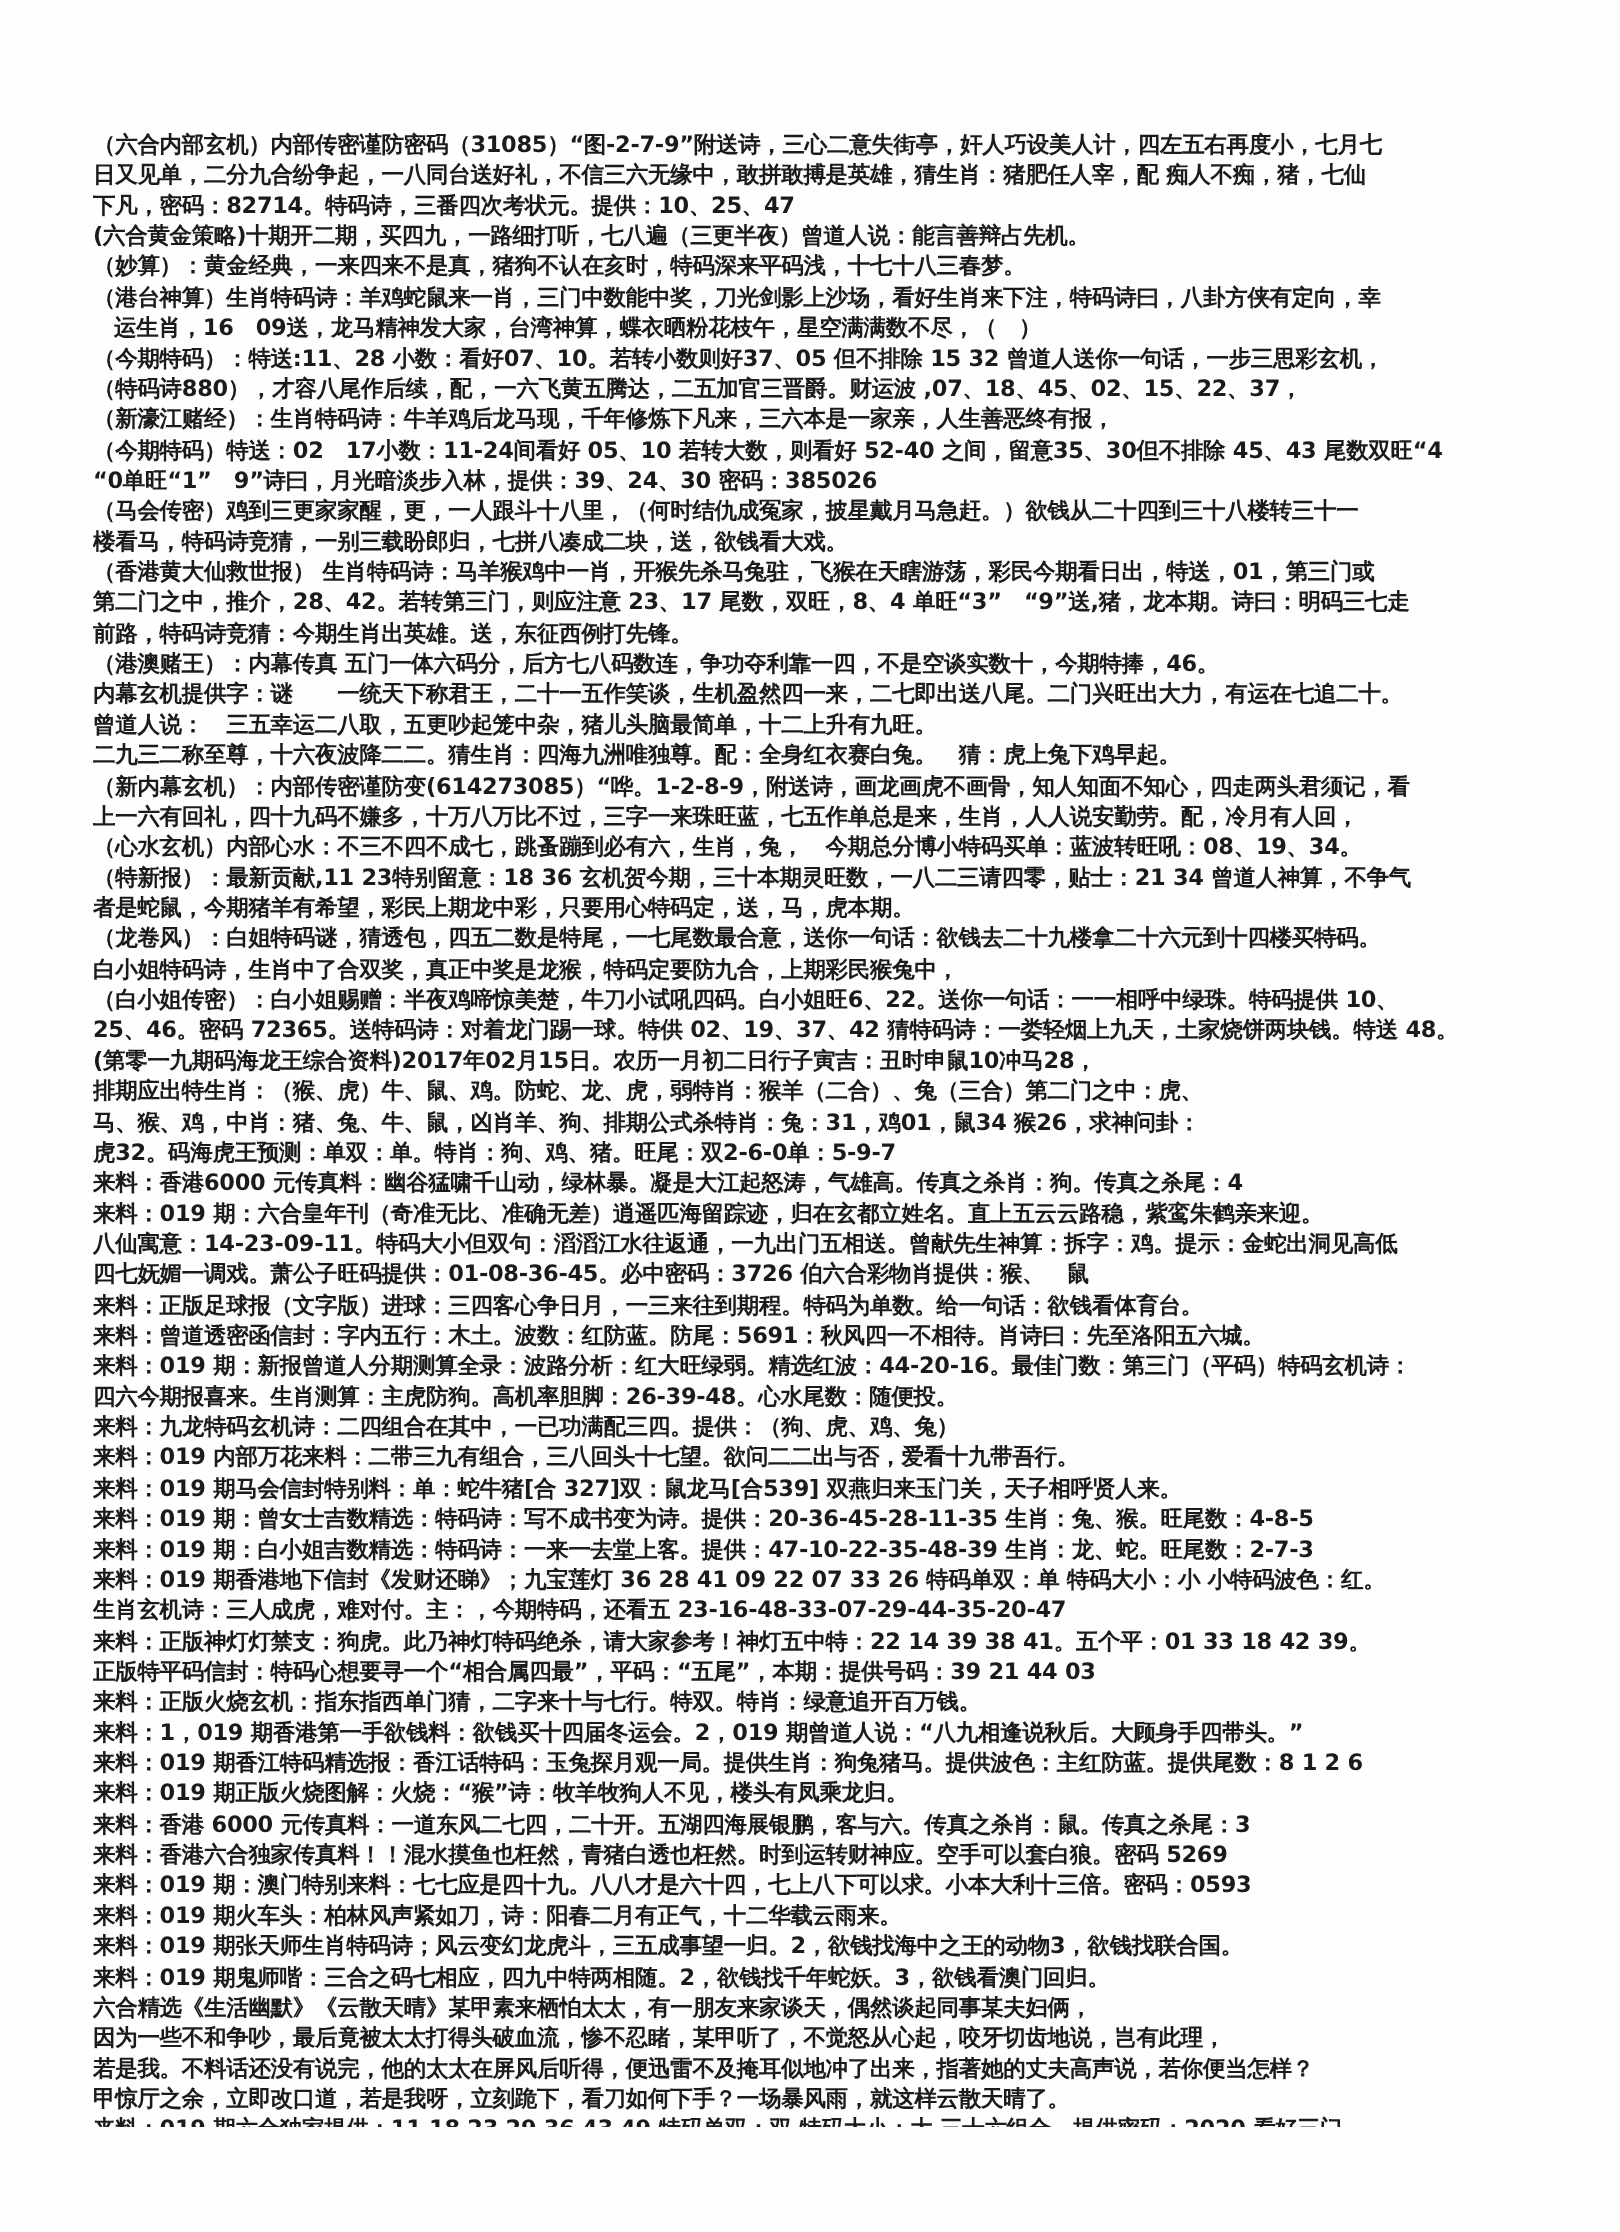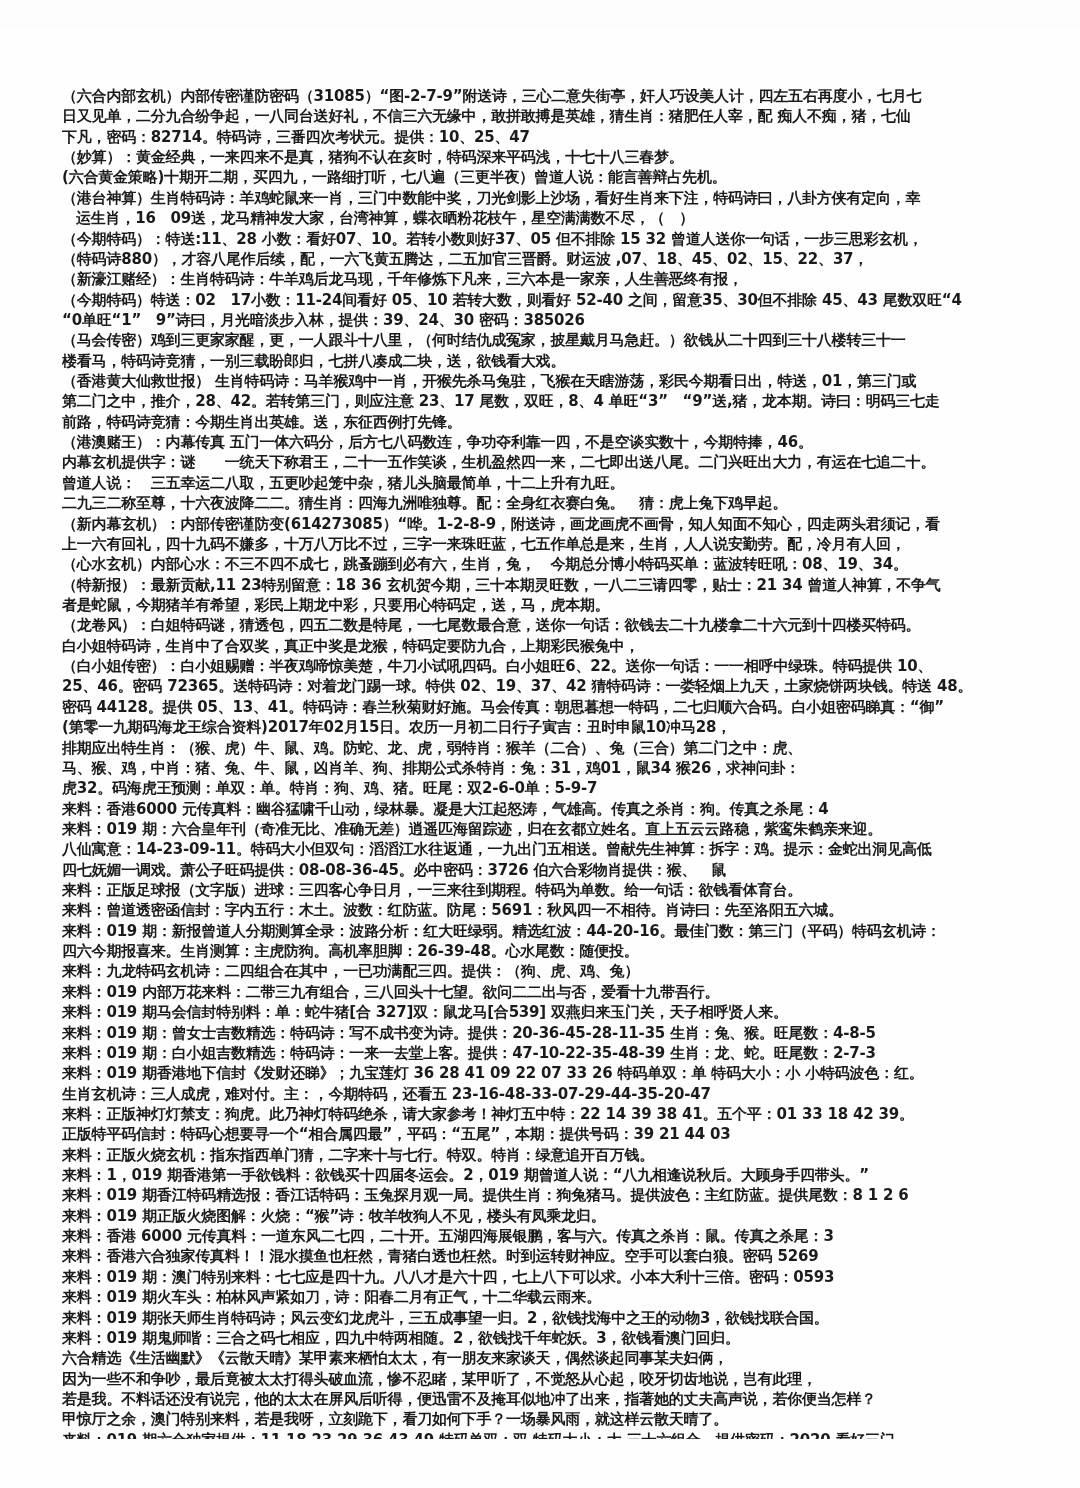--- a/index.html
+++ b/index.html
@@ -40,22 +40,22 @@
   .ln.partial { height: 9px; }
 </style>
 </head>
 <body>
 
 <div id="sheet">
   <div id="textcol">
     <div class="ln">（六合内部玄机）内部传密谨防密码（31085）“图-2-7-9”附送诗，三心二意失街亭，奸人巧设美人计，四左五右再度小，七月七</div>
     <div class="ln">日又见单，二分九合纷争起，一八同台送好礼，不信三六无缘中，敢拼敢搏是英雄，猜生肖：猪肥任人宰，配 痴人不痴，猪，七仙</div>
     <div class="ln">下凡，密码：82714。特码诗，三番四次考状元。提供：10、25、47</div>
+    <div class="ln">(六合黄金策略)十期开二期，买四九，一路细打听，七八遍（三更半夜）曾道人说：能言善辩占先机。</div>
     <div class="ln">（妙算）：黄金经典，一来四来不是真，猪狗不认在亥时，特码深来平码浅，十七十八三春梦。</div>
-    <div class="ln">(六合黄金策略)十期开二期，买四九，一路细打听，七八遍（三更半夜）曾道人说：能言善辩占先机。</div>
     <div class="ln">（港台神算）生肖特码诗：羊鸡蛇鼠来一肖，三门中数能中奖，刀光剑影上沙场，看好生肖来下注，特码诗曰，八卦方侠有定向，幸</div>
     <div class="ln ind">运生肖，16　09送，龙马精神发大家，台湾神算，蝶衣晒粉花枝午，星空满满数不尽，（　）</div>
     <div class="ln">（今期特码）：特送:11、28 小数：看好07、10。若转小数则好37、05 但不排除 15 32 曾道人送你一句话，一步三思彩玄机，</div>
     <div class="ln">（特码诗880），才容八尾作后续，配，一六飞黄五腾达，二五加官三晋爵。财运波 ,07、18、45、02、15、22、37，</div>
     <div class="ln">（新濠江赌经）：生肖特码诗：牛羊鸡后龙马现，千年修炼下凡来，三六本是一家亲，人生善恶终有报，</div>
     <div class="ln">（今期特码）特送：02　17小数：11-24间看好 05、10 若转大数，则看好 52-40 之间，留意35、30但不排除 45、43 尾数双旺“4</div>
     <div class="ln">“0单旺“1”　9”诗曰，月光暗淡步入林，提供：39、24、30 密码：385026</div>
     <div class="ln">（马会传密）鸡到三更家家醒，更，一人跟斗十八里，（何时结仇成冤家，披星戴月马急赶。）欲钱从二十四到三十八楼转三十一</div>
     <div class="ln">楼看马，特码诗竞猜，一别三载盼郎归，七拼八凑成二块，送，欲钱看大戏。</div>
     <div class="ln">（香港黄大仙救世报） 生肖特码诗：马羊猴鸡中一肖，开猴先杀马兔驻，飞猴在天瞎游荡，彩民今期看日出，特送，01，第三门或</div>
@@ -67,29 +67,28 @@
     <div class="ln">二九三二称至尊，十六夜波降二二。猜生肖：四海九洲唯独尊。配：全身红衣赛白兔。　猜：虎上兔下鸡早起。</div>
     <div class="ln">（新内幕玄机）：内部传密谨防变(614273085）“哗。1-2-8-9，附送诗，画龙画虎不画骨，知人知面不知心，四走两头君须记，看</div>
     <div class="ln">上一六有回礼，四十九码不嫌多，十万八万比不过，三字一来珠旺蓝，七五作单总是来，生肖，人人说安勤劳。配，冷月有人回，</div>
     <div class="ln">（心水玄机）内部心水：不三不四不成七，跳蚤蹦到必有六，生肖，兔，　今期总分博小特码买单：蓝波转旺吼：08、19、34。</div>
     <div class="ln">（特新报）：最新贡献,11 23特别留意：18 36 玄机贺今期，三十本期灵旺数，一八二三请四零，贴士：21 34 曾道人神算，不争气</div>
     <div class="ln">者是蛇鼠，今期猪羊有希望，彩民上期龙中彩，只要用心特码定，送，马，虎本期。</div>
     <div class="ln">（龙卷风）：白姐特码谜，猜透包，四五二数是特尾，一七尾数最合意，送你一句话：欲钱去二十九楼拿二十六元到十四楼买特码。</div>
     <div class="ln">白小姐特码诗，生肖中了合双奖，真正中奖是龙猴，特码定要防九合，上期彩民猴兔中，</div>
     <div class="ln">（白小姐传密）：白小姐赐赠：半夜鸡啼惊美楚，牛刀小试吼四码。白小姐旺6、22。送你一句话：一一相呼中绿珠。特码提供 10、</div>
     <div class="ln">25、46。密码 72365。送特码诗：对着龙门踢一球。特供 02、19、37、42 猜特码诗：一娄轻烟上九天，土家烧饼两块钱。特送 48。</div>
-    <div class="ln">密码 44128。提供 05、13、41。特码诗：春兰秋菊财好施。马会传真：朝思暮想一特码，二七归顺六合码。白小姐密码睇真：“御”</div>
     <div class="ln">(第零一九期码海龙王综合资料)2017年02月15日。农历一月初二日行子寅吉：丑时申鼠10冲马28，</div>
     <div class="ln">排期应出特生肖：（猴、虎）牛、鼠、鸡。防蛇、龙、虎，弱特肖：猴羊（二合）、兔（三合）第二门之中：虎、</div>
     <div class="ln">马、猴、鸡，中肖：猪、兔、牛、鼠，凶肖羊、狗、排期公式杀特肖：兔：31，鸡01，鼠34 猴26，求神问卦：</div>
     <div class="ln">虎32。码海虎王预测：单双：单。特肖：狗、鸡、猪。旺尾：双2-6-0单：5-9-7</div>
     <div class="ln">来料：香港6000 元传真料：幽谷猛啸千山动，绿林暴。凝是大江起怒涛，气雄高。传真之杀肖：狗。传真之杀尾：4</div>
     <div class="ln">来料：019 期：六合皇年刊（奇准无比、准确无差）逍遥匹海留踪迹，归在玄都立姓名。直上五云云路稳，紫鸾朱鹤亲来迎。</div>
     <div class="ln">八仙寓意：14-23-09-11。特码大小但双句：滔滔江水往返通，一九出门五相送。曾献先生神算：拆字：鸡。提示：金蛇出洞见高低</div>
-    <div class="ln">四七妩媚一调戏。萧公子旺码提供：08-08-36-45。必中密码：3726 伯六合彩物肖提供：猴、　鼠</div>
+    <div class="ln">四七妩媚一调戏。萧公子旺码提供：01-08-36-45。必中密码：3726 伯六合彩物肖提供：猴、　鼠</div>
     <div class="ln">来料：正版足球报（文字版）进球：三四客心争日月，一三来往到期程。特码为单数。给一句话：欲钱看体育台。</div>
     <div class="ln">来料：曾道透密函信封：字内五行：木土。波数：红防蓝。防尾：5691：秋风四一不相待。肖诗曰：先至洛阳五六城。</div>
     <div class="ln">来料：019 期：新报曾道人分期测算全录：波路分析：红大旺绿弱。精选红波：44-20-16。最佳门数：第三门（平码）特码玄机诗：</div>
     <div class="ln">四六今期报喜来。生肖测算：主虎防狗。高机率胆脚：26-39-48。心水尾数：随便投。</div>
     <div class="ln">来料：九龙特码玄机诗：二四组合在其中，一已功满配三四。提供：（狗、虎、鸡、兔）</div>
     <div class="ln">来料：019 内部万花来料：二带三九有组合，三八回头十七望。欲问二二出与否，爱看十九带吾行。</div>
     <div class="ln">来料：019 期马会信封特别料：单：蛇牛猪[合 327]双：鼠龙马[合539] 双燕归来玉门关，天子相呼贤人来。</div>
     <div class="ln">来料：019 期：曾女士吉数精选：特码诗：写不成书变为诗。提供：20-36-45-28-11-35 生肖：兔、猴。旺尾数：4-8-5</div>
     <div class="ln">来料：019 期：白小姐吉数精选：特码诗：一来一去堂上客。提供：47-10-22-35-48-39 生肖：龙、蛇。旺尾数：2-7-3</div>
     <div class="ln">来料：019 期香港地下信封《发财还睇》；九宝莲灯 36 28 41 09 22 07 33 26 特码单双：单 特码大小：小 小特码波色：红。</div>
@@ -102,16 +101,16 @@
     <div class="ln">来料：019 期正版火烧图解：火烧：“猴”诗：牧羊牧狗人不见，楼头有凤乘龙归。</div>
     <div class="ln">来料：香港 6000 元传真料：一道东风二七四，二十开。五湖四海展银鹏，客与六。传真之杀肖：鼠。传真之杀尾：3</div>
     <div class="ln">来料：香港六合独家传真料！！混水摸鱼也枉然，青猪白透也枉然。时到运转财神应。空手可以套白狼。密码 5269</div>
     <div class="ln">来料：019 期：澳门特别来料：七七应是四十九。八八才是六十四，七上八下可以求。小本大利十三倍。密码：0593</div>
     <div class="ln">来料：019 期火车头：柏林风声紧如刀，诗：阳春二月有正气，十二华载云雨来。</div>
     <div class="ln">来料：019 期张天师生肖特码诗；风云变幻龙虎斗，三五成事望一归。2，欲钱找海中之王的动物3，欲钱找联合国。</div>
     <div class="ln">来料：019 期鬼师喈：三合之码七相应，四九中特两相随。2，欲钱找千年蛇妖。3，欲钱看澳门回归。</div>
     <div class="ln">六合精选《生活幽默》《云散天晴》某甲素来栖怕太太，有一朋友来家谈天，偶然谈起同事某夫妇俩，</div>
     <div class="ln">因为一些不和争吵，最后竟被太太打得头破血流，惨不忍睹，某甲听了，不觉怒从心起，咬牙切齿地说，岂有此理，</div>
     <div class="ln">若是我。不料话还没有说完，他的太太在屏风后听得，便迅雷不及掩耳似地冲了出来，指著她的丈夫高声说，若你便当怎样？</div>
-    <div class="ln">甲惊厅之余，澳门特别来料，若是我呀，立刻跪下，看刀如何下手？一场暴风雨，就这样云散天晴了。</div>
+    <div class="ln">甲惊厅之余，立即改口道，若是我呀，立刻跪下，看刀如何下手？一场暴风雨，就这样云散天晴了。</div>
     <div class="ln partial">来料：019 期六合独家提供：11 18 23 29 36 43 49 特码单双：双 特码大小：大 三十六组合，提供密码：2020 看好三门。</div>
   </div>
 </div>
 
 </body></html>

